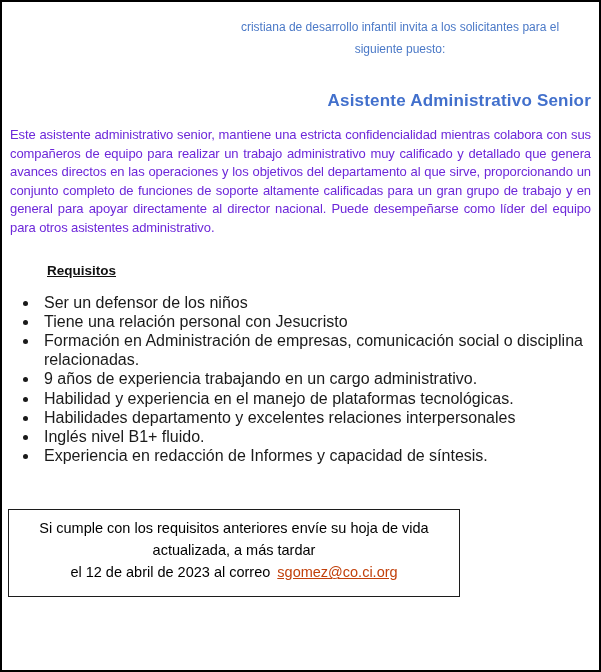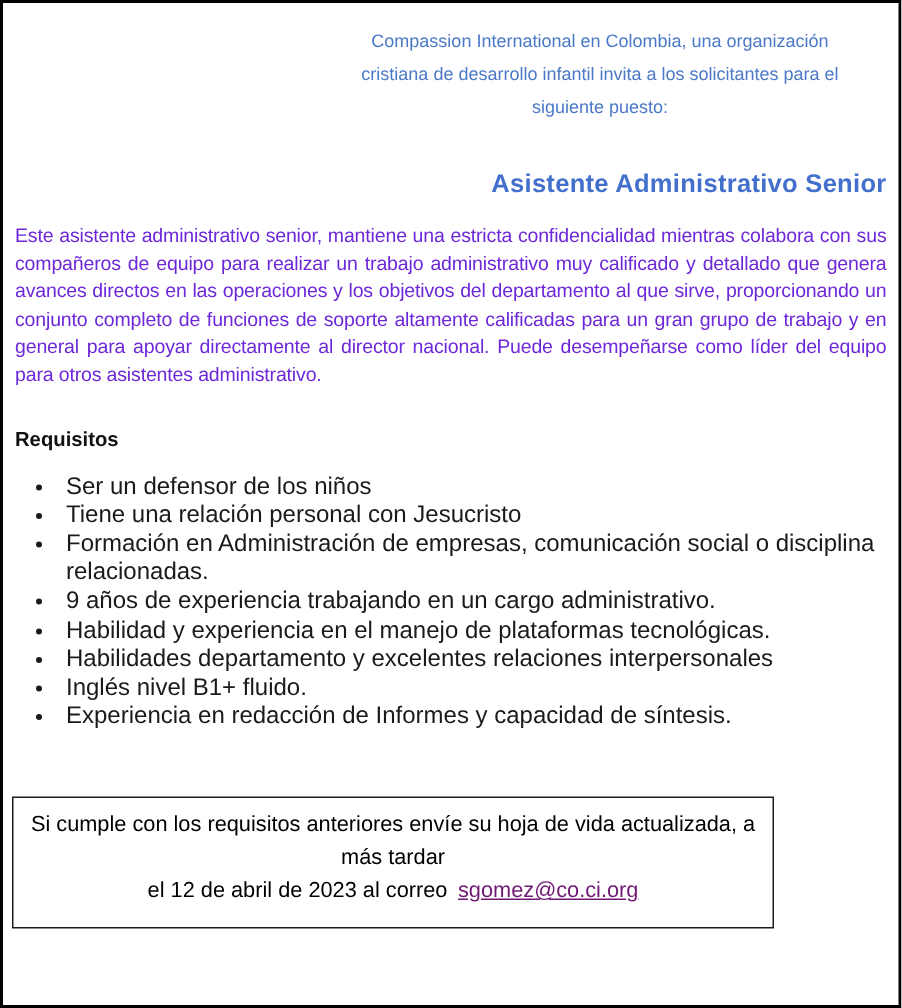--- a/index.html
+++ b/index.html
@@ -90,62 +90,63 @@
     line-height: 18.6px;
     color: #6d28d9;
     text-align: justify;
     letter-spacing: -0.1px;
   }
 
   .req-heading {
     margin-top: 25px;
     font-size: 13.5px;
     font-weight: bold;
+    text-decoration: underline;
     color: #111;
+    margin-left: 37px;
   }
 
   .req-list {
     margin-top: 15px;
     padding-left: 29px;
     font-size: 16px;
     color: #1a1a1a;
   }
   .req-list li {
     line-height: 19.2px;
     padding-left: 5px;
   }
 
   
   .notice-box {
     margin-top: 44px;
     margin-left: -2px;
-    width: 508px;
+    width: 452px;
     border: 1px solid #1c1c1c;
     padding: 7px 8px 13px 8px;
     text-align: center;
     font-size: 14.5px;
     line-height: 22px;
     color: #000;
   }
   .notice-box a {
-    color: #701a75;
+    color: #c2410c;
     text-decoration: underline;
     margin-left: 7px;
   }
 </style>
 </head>
 <body>
 
 <div class="page">
 
   <div class="header">
 
 
     <div class="intro">
-      <div>Compassion International en Colombia, una organización</div>
       <div>cristiana de desarrollo infantil invita a los solicitantes para el</div>
       <div>siguiente puesto:</div>
     </div>
 
   </div>
 
   <div class="job-title">Asistente Administrativo Senior</div>
 
   <p class="job-desc">Este asistente administrativo senior, mantiene una estricta confidencialidad mientras colabora con sus compañeros de equipo para realizar un trabajo administrativo muy calificado y detallado que genera avances directos en las operaciones y los objetivos del departamento al que sirve, proporcionando un conjunto completo de funciones de soporte altamente calificadas para un gran grupo de trabajo y en general para apoyar directamente al director nacional. Puede desempeñarse como líder del equipo para otros asistentes administrativo.</p>
 

